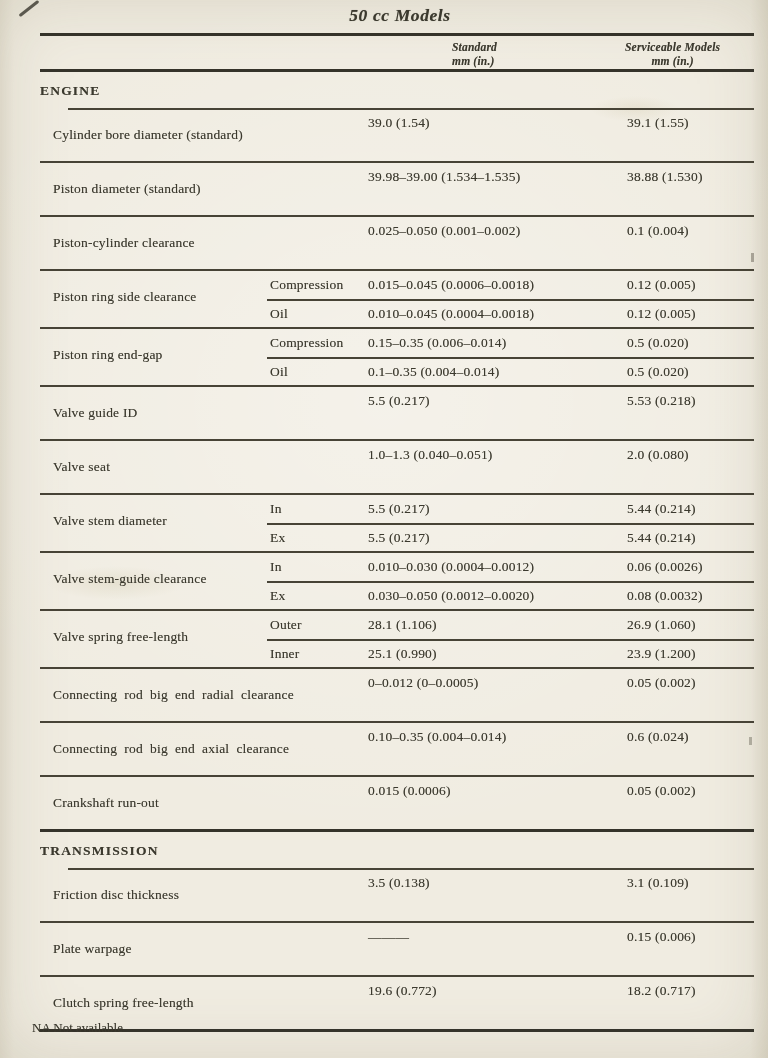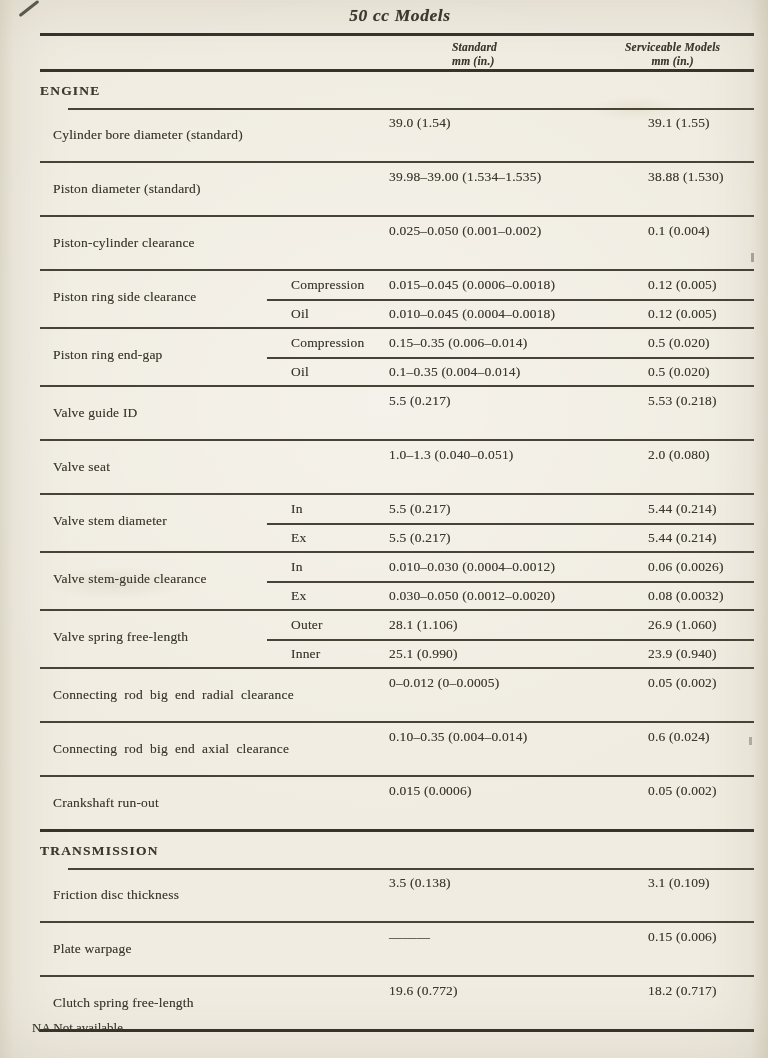--- a/index.html
+++ b/index.html
@@ -72,21 +72,21 @@
   }
   .label-cell {
     flex: none; width: 227px; padding-left: 13px;
     height: 52px; display:flex; align-items:center;
     white-space: nowrap; overflow: visible;
   }
   .label-cell.spread { word-spacing: 3.5px; }
   .items { flex: 1; display:flex; flex-direction:column; }
   .item { display:flex; align-items:center; height: 28px; }
   .item + .item { border-top: 2px solid #474336; }
-  .cell-sub { flex:none; width: 101px; padding-left: 3px; white-space: nowrap; margin-left: 21px; }
+  .cell-sub { flex:none; width: 101px; padding-left: 3px; white-space: nowrap; }
   .cell-std { flex:none; width: 259px; white-space: nowrap; }
   .cell-svc { flex:1; white-space: nowrap; }
 
   .footnote { position:absolute; left:32px; top:1020px; font-size: 13px; text-shadow: 0 0 0.6px rgba(59,57,46,0.45); }
 </style>
 </head>
 <body>
 
 <div class="paper-vignette"></div>
 <div class="artifact-corner"></div>
@@ -236,21 +236,21 @@
       <div class="label-cell">Valve spring free-length</div>
       <div class="items">
         <div class="item">
           <div class="cell-sub">Outer</div>
           <div class="cell-std">28.1 (1.106)</div>
           <div class="cell-svc">26.9 (1.060)</div>
         </div>
         <div class="item">
           <div class="cell-sub">Inner</div>
           <div class="cell-std">25.1 (0.990)</div>
-          <div class="cell-svc">23.9 (0.940)</div>
+          <div class="cell-svc">23.9 (1.200)</div>
         </div>
       </div>
     </div>
 
     <div class="block">
       <div class="label-cell spread">Connecting rod big end radial clearance</div>
       <div class="items">
           <div class="item">
         <div class="cell-sub"></div>
         <div class="cell-std">0–0.012 (0–0.0005)</div>

